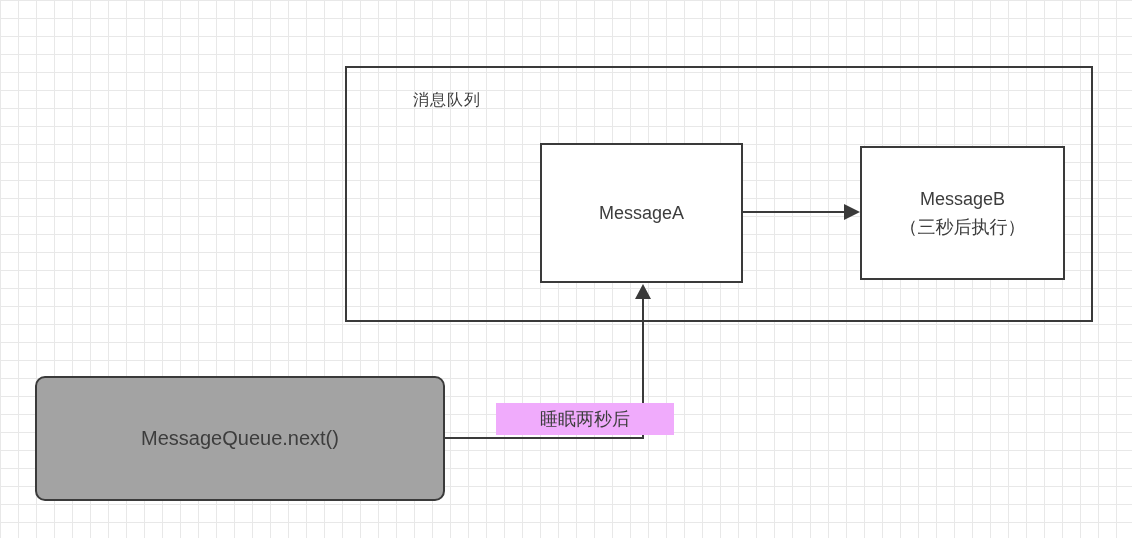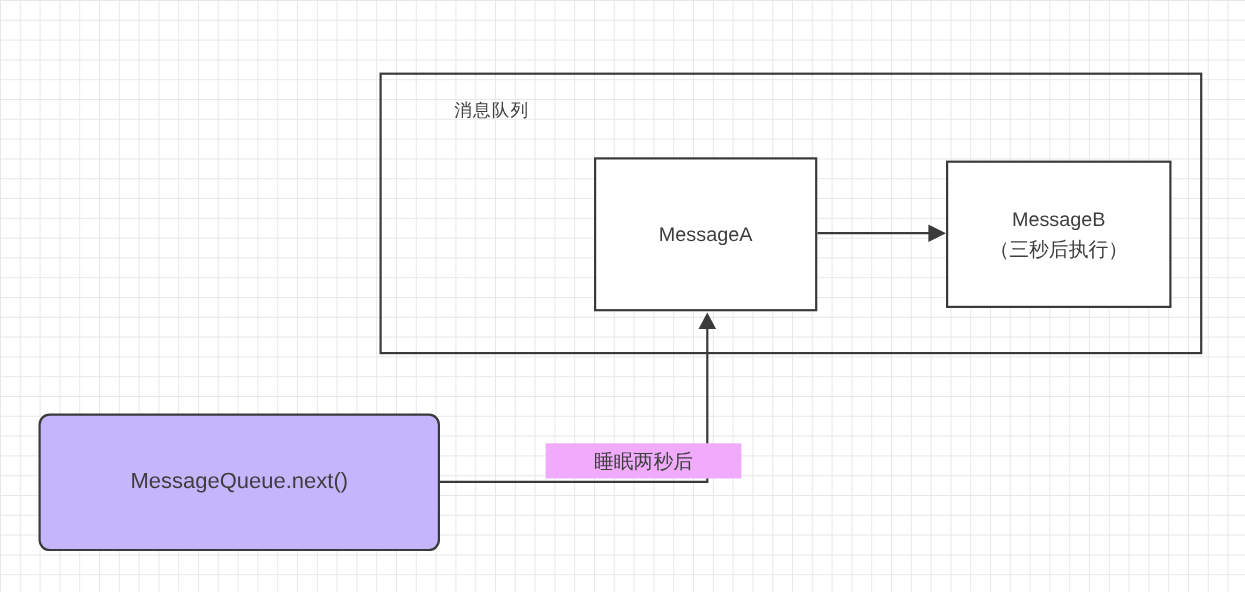--- a/index.html
+++ b/index.html
@@ -66,25 +66,25 @@
     top: 146px;
     width: 205px;
     height: 134px;
     text-align: center;
   }
 
   
   .node-next {
     left: 35px;
     top: 376px;
-    width: 365px;
+    width: 410px;
     height: 125px;
     border: 2px solid #3a3a3a;
     border-radius: 10px;
-    background: #c4b5fd;
+    background: #a3a3a3;
     box-sizing: border-box;
     display: flex;
     align-items: center;
     justify-content: center;
     font-size: 20px;
     color: #3d3d3d;
   }
 
   
   .arrow-layer {

